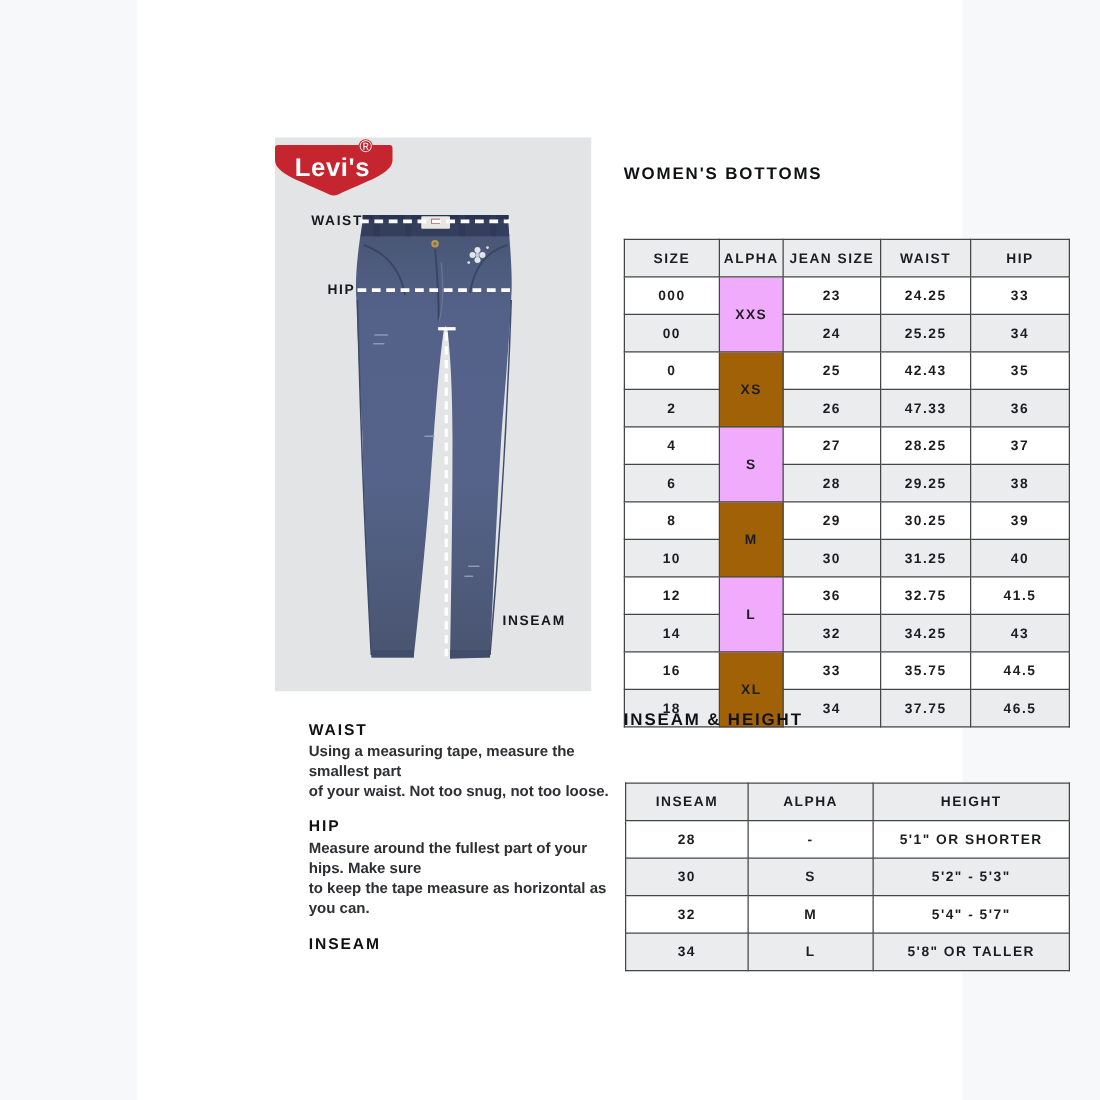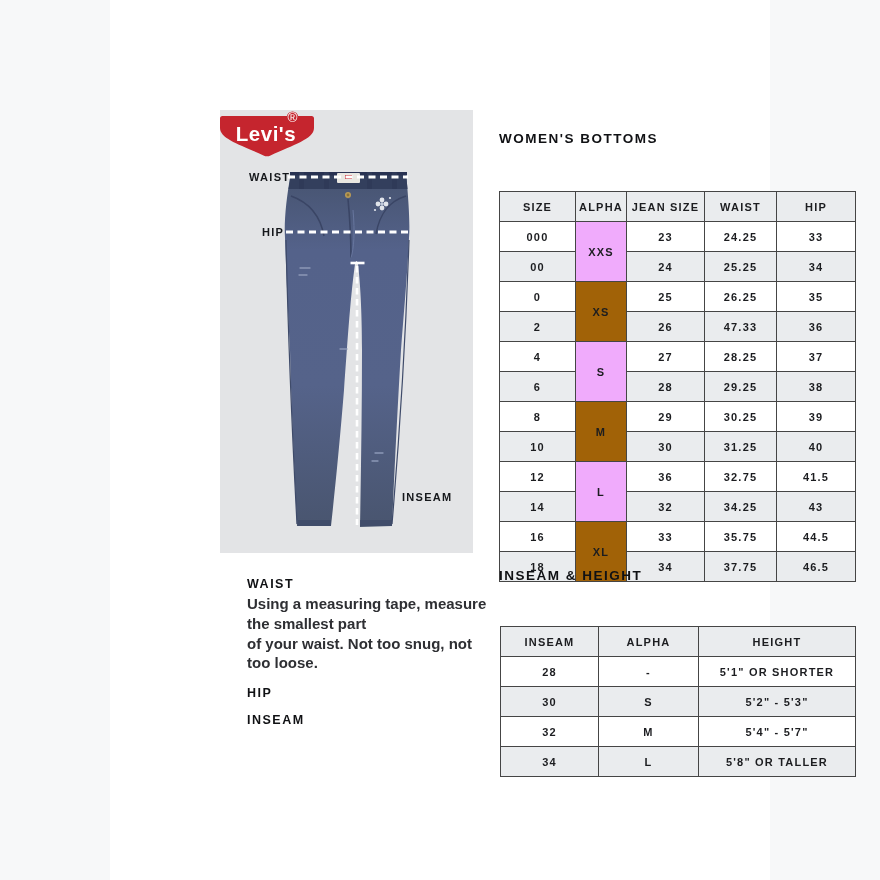--- a/index.html
+++ b/index.html
@@ -44,21 +44,21 @@
   th{background:#eaecee;}
   td{background:#ffffff;}
   tr.r-shade td{background:#eaecee;}
   td.alpha-light{background:#f0abfc;}
   td.alpha-shade{background:#a16207;}
 
   
   .guide{position:absolute;left:137px;top:577px;width:245px;}
   .guide-section{margin:0 0 13px 0;}
   .guide-label{font-size:12.5px;font-weight:bold;letter-spacing:1.5px;color:#101114;margin:0 0 3px 0;}
-  .guide-text{font-size:15px;font-weight:bold;line-height:1.32;color:#2e2f33;white-space:pre-line;margin:0;}
+  .guide-text{font-size:12px;font-weight:bold;line-height:1.32;color:#2e2f33;white-space:pre-line;margin:0;}
 </style>
 </head>
 <body>
 
 <div class="content">
 
   <div class="panel">
 
     <svg class="logo" viewBox="0 0 94 52">
       <path d="M2.5,6 H91.5 Q94,6 94,8.5 V18 C94,29 73,35 50.5,45.5 Q47,47.2 43.5,45.5 C21,35 0,29 0,18 V8.5 Q0,6 2.5,6 Z" fill="#c5252e"></path>
@@ -176,21 +176,21 @@
       <td>00</td>
       <td>24</td>
       <td>25.25</td>
       <td>34</td>
     </tr>
 
     <tr>
       <td>0</td>
       <td rowspan="2" class="alpha-shade">XS</td>
       <td>25</td>
-      <td>26.25</td>
+      <td>42.43</td>
       <td>35</td>
     </tr>
     <tr class="r-shade">
       <td>2</td>
       <td>26</td>
       <td>47.33</td>
       <td>36</td>
     </tr>
 
     <tr>
@@ -289,19 +289,21 @@
     </table>
 
   <div class="guide">
     <div class="guide-section">
       <div class="guide-label">WAIST</div>
       <p class="guide-text">Using a measuring tape, measure the smallest part
 of your waist. Not too snug, not too loose.</p>
     </div>
     <div class="guide-section">
       <div class="guide-label">HIP</div>
+      <p class="guide-text">Measure around the fullest part of your hips. Make sure
+to keep the tape measure as horizontal as you can.</p>
     </div>
     <div class="guide-section">
       <div class="guide-label">INSEAM</div>
     </div>
   </div>
 
 </div>
 
 </body></html>

